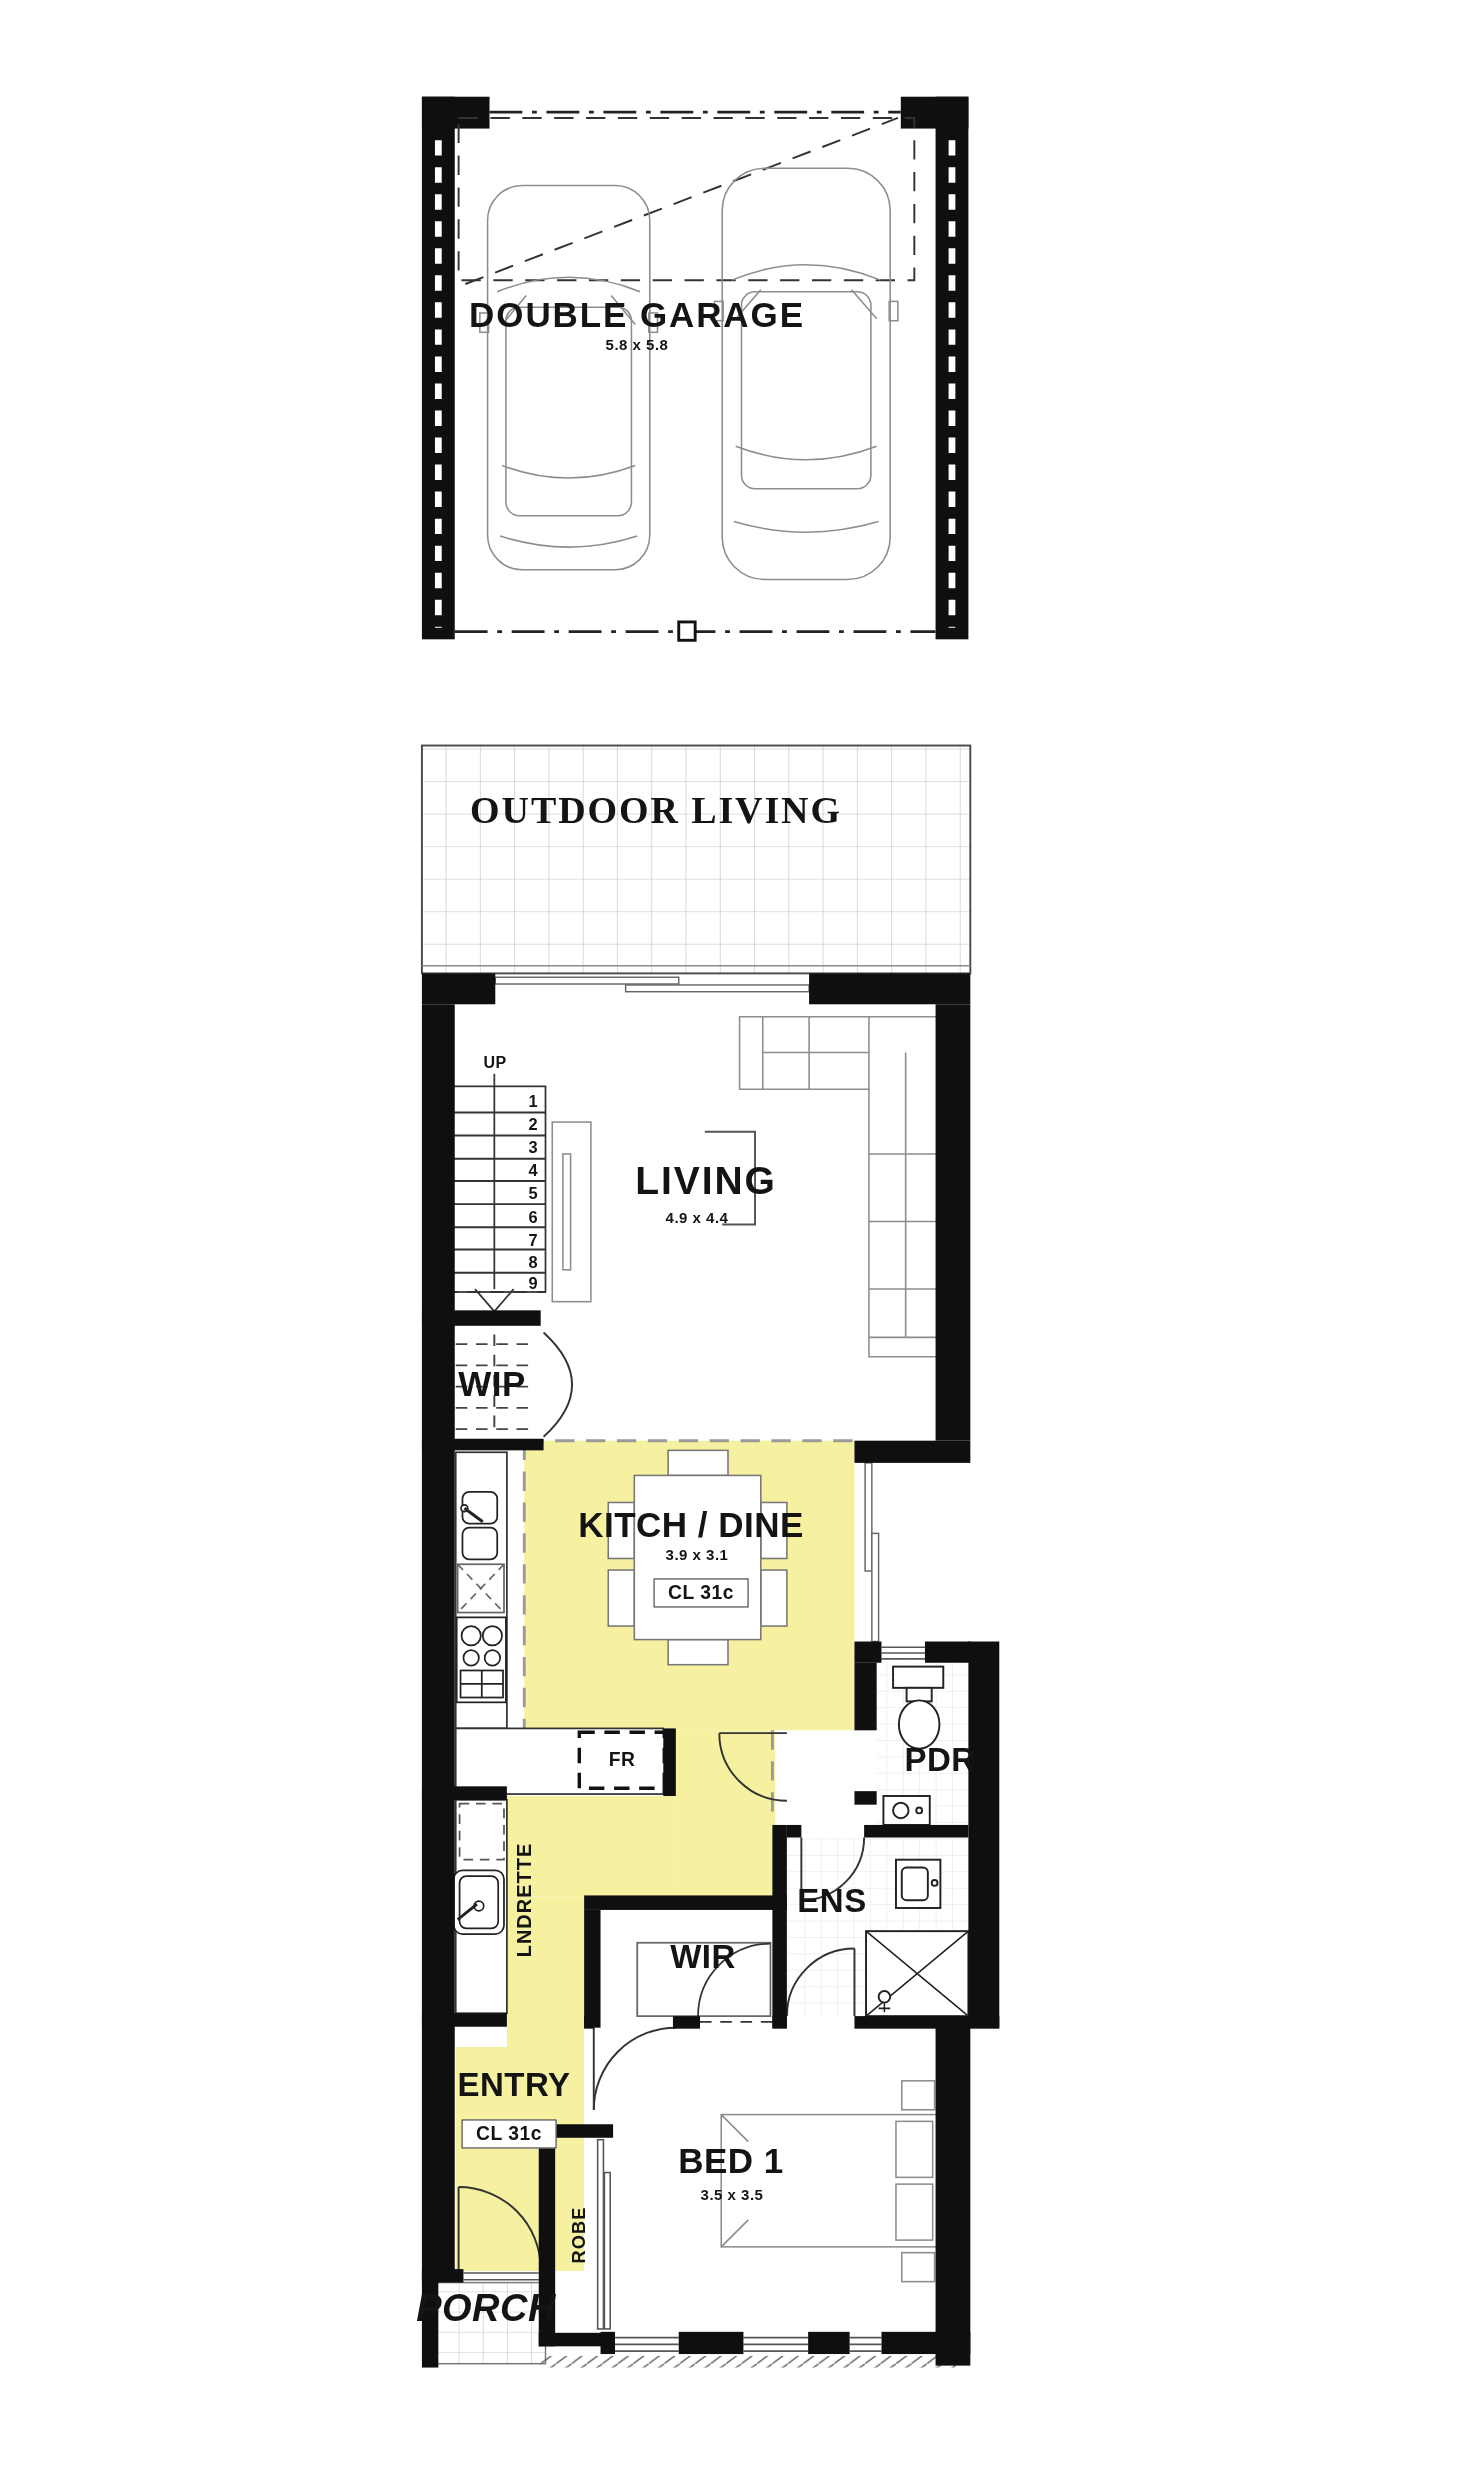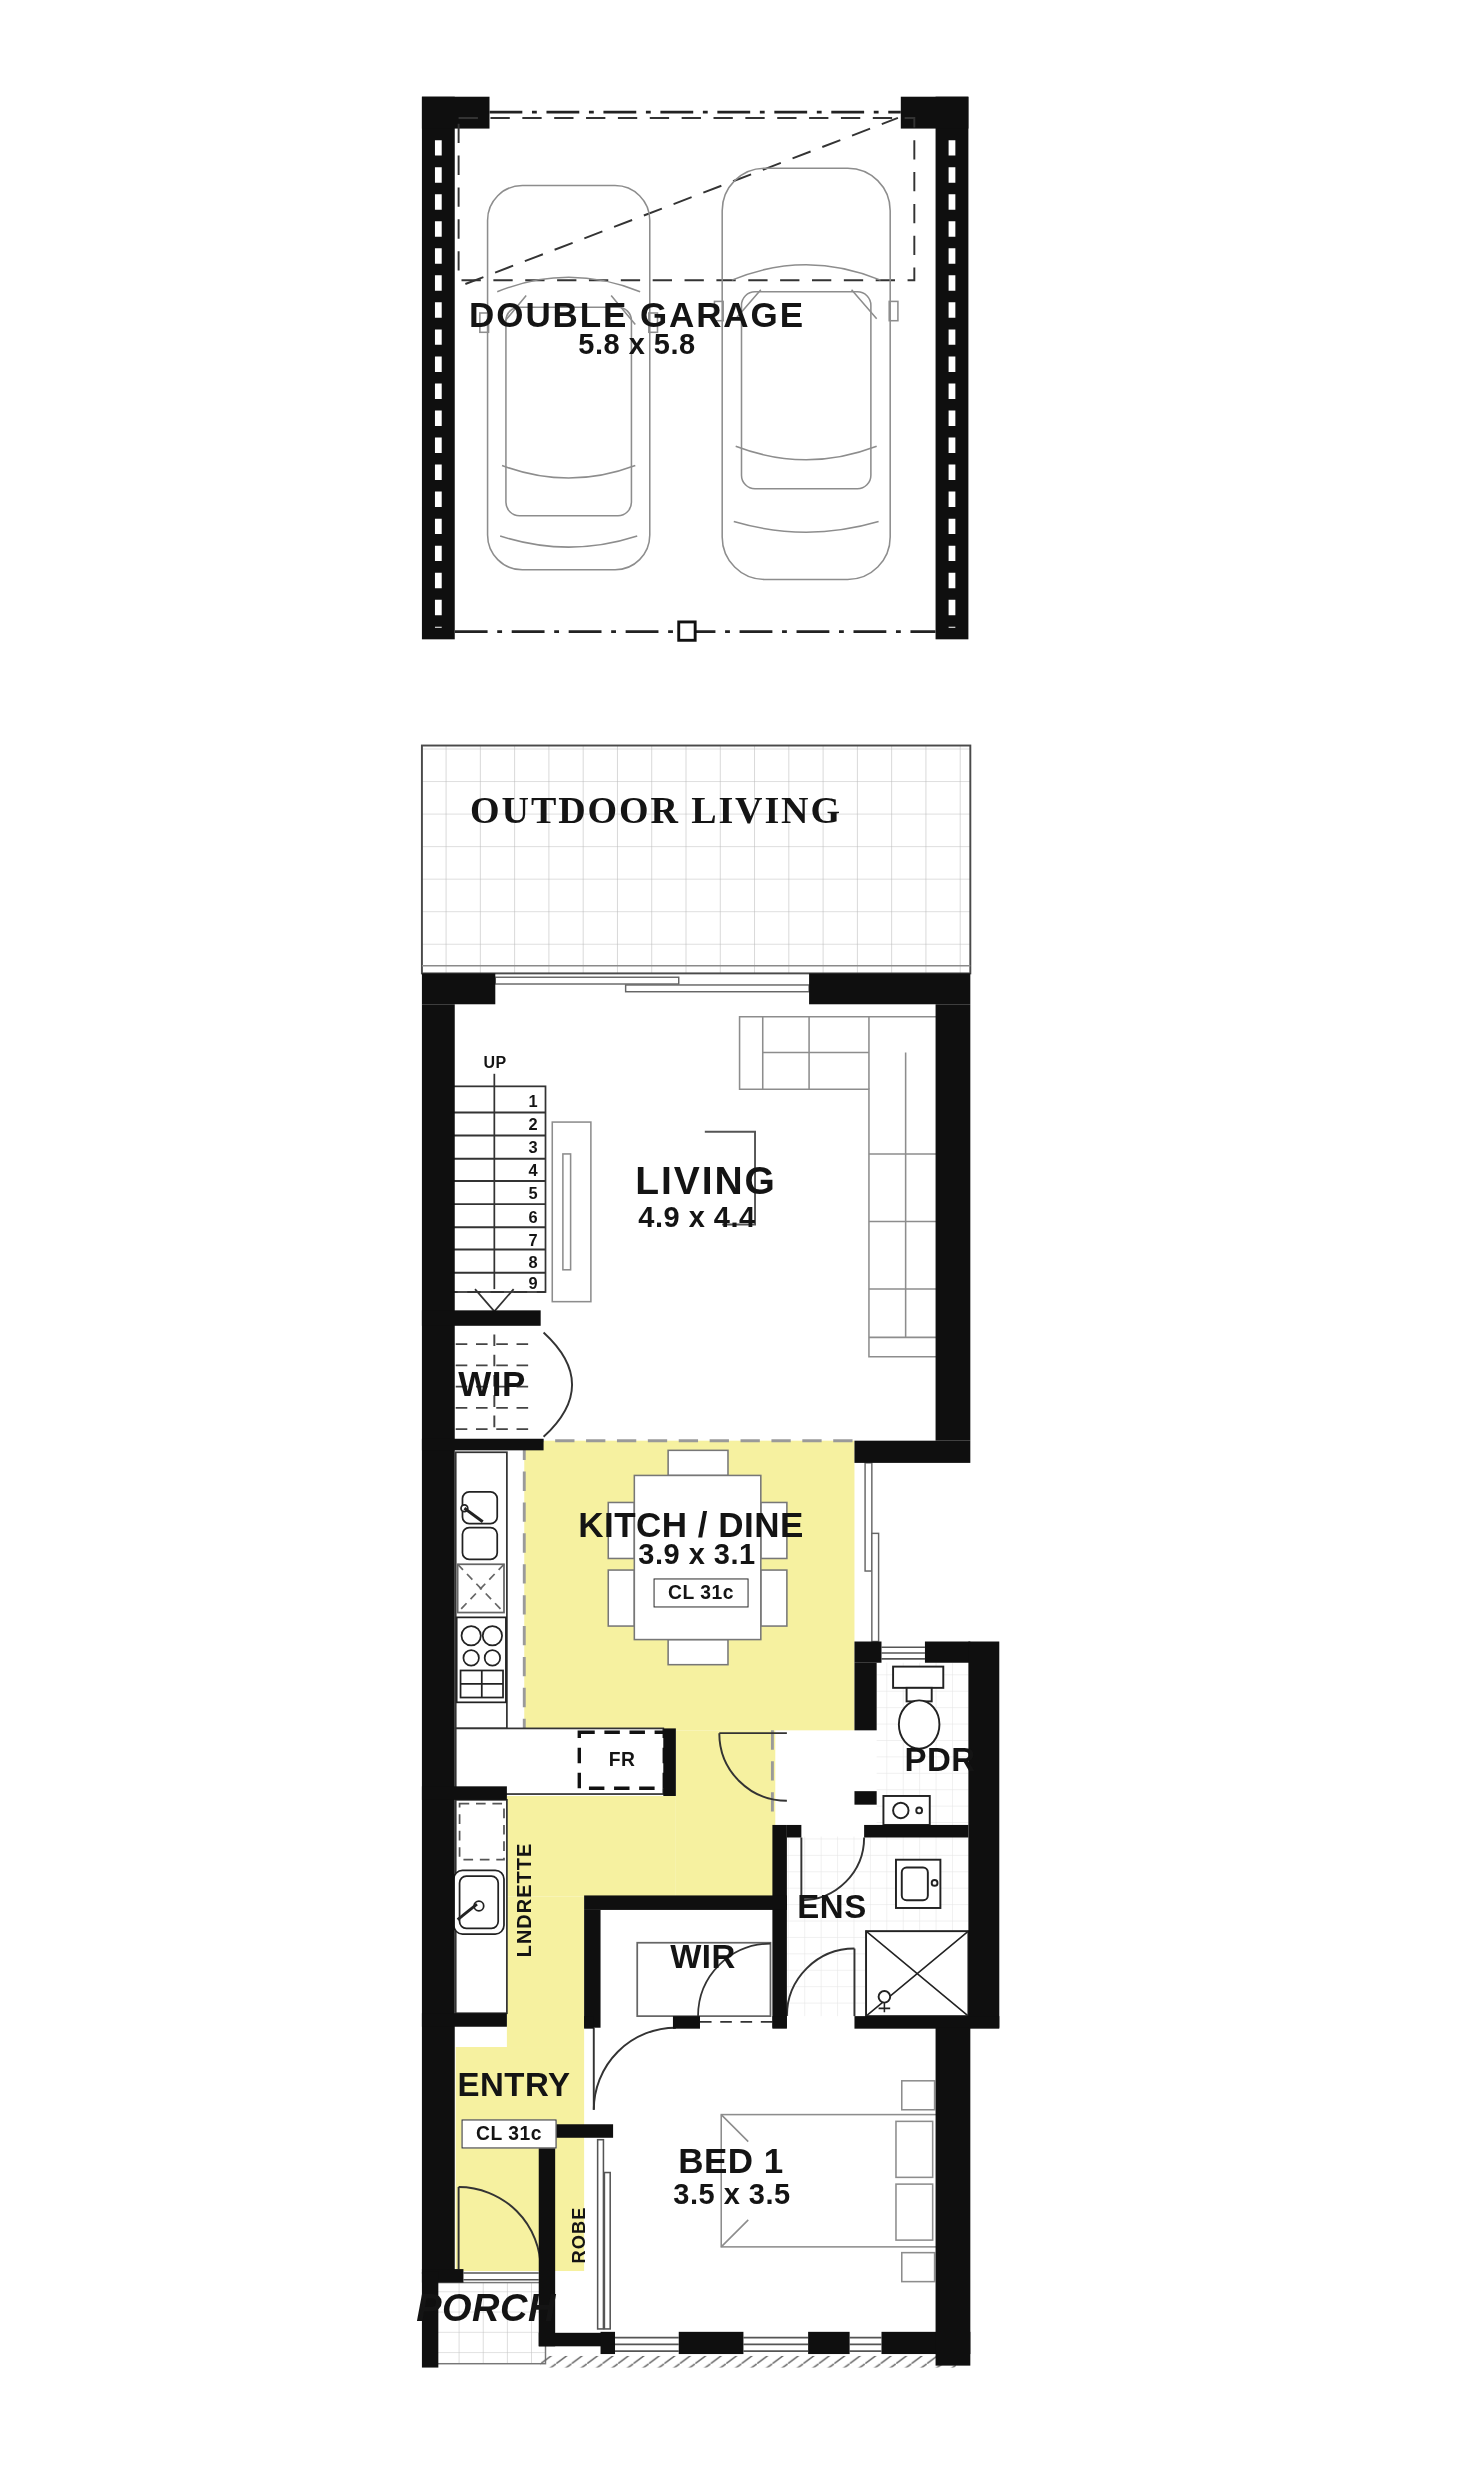--- a/index.html
+++ b/index.html
@@ -16,21 +16,21 @@
   }
   #plan-svg{position:absolute;left:0;top:0;}
   .lbl{
     position:absolute;transform:translate(-50%,-50%);
     font-weight:bold;color:#141414;white-space:nowrap;letter-spacing:0.5px;line-height:1;
     z-index:5;
   }
   .vert{transform:translate(-50%,-50%) rotate(-90deg);}
   .boxed{background:#fff;border:1.9px solid #2a2a2a;padding:3.9px 13.5px;}
   .s36{font-size:35px;} .s34{font-size:33px;} .s31{font-size:38px;font-family:Liberation Serif, serif;} .s30{font-size:38px;font-style:italic;}
-  .s40{font-size:39px;margin-left:9px;} .s23{font-size:29px;font-weight:bold;} .s20{font-size:19.3px;}
+  .s40{font-size:39px;margin-left:9px;} .s23{font-size:15px;font-weight:bold;} .s20{font-size:19.3px;}
   .s21{font-size:20px;letter-spacing:1px;} .s19{font-size:18.3px;letter-spacing:1px;}
   .s17{font-size:16px;font-weight:bold;}
   .snum{position:absolute;font-size:16.4px;font-weight:bold;color:#141414;transform:translate(-50%,-50%);z-index:5;}
 </style>
 </head>
 <body>
 
 <div id="canvas">
 
 <svg id="plan-svg" width="1483" height="2472" viewBox="0 0 1536 2560">
@@ -312,21 +312,21 @@
 <div class="lbl s17" style="left:495px;top:1063px;">UP</div>
 <div class="lbl s40" style="left:697px;top:1180px;letter-spacing:1.9px;">LIVING</div>
 <div class="lbl s23" style="left:697px;top:1217px;">4.9 x 4.4</div>
 <div class="lbl s36" style="left:492px;top:1383px;">WIP</div>
 <div class="lbl s36" style="left:691px;top:1524px;">KITCH / DINE</div>
 <div class="lbl s23" style="left:697px;top:1554px;">3.9 x 3.1</div>
 <div class="lbl s20 boxed" style="left:701px;top:1593px;">CL 31c</div>
 <div class="lbl s20" style="left:622px;top:1760px;">FR</div>
 <div class="lbl s34" style="left:908px;top:1759px;margin-left:32px;">PDR</div>
 <div class="lbl s21 vert" style="left:524px;top:1900px;">LNDRETTE</div>
-<div class="lbl s34" style="left:832px;top:1900px;margin-top:6px;">ENS</div>
+<div class="lbl s34" style="left:832px;top:1900px;">ENS</div>
 <div class="lbl s34" style="left:703px;top:1956px;">WIR</div>
 <div class="lbl s34" style="left:514px;top:2084px;">ENTRY</div>
 <div class="lbl s20 boxed" style="left:509px;top:2134px;">CL 31c</div>
 <div class="lbl s36" style="left:731px;top:2160px;">BED 1</div>
 <div class="lbl s23" style="left:732px;top:2194px;">3.5 x 3.5</div>
 <div class="lbl s19 vert" style="left:579px;top:2235px;">ROBE</div>
 <div class="lbl s30" style="left:486px;top:2308px;">PORCH</div>
 
 <span class="snum" style="left:533px;top:1101px;">1</span>
 <span class="snum" style="left:533px;top:1124px;">2</span>

